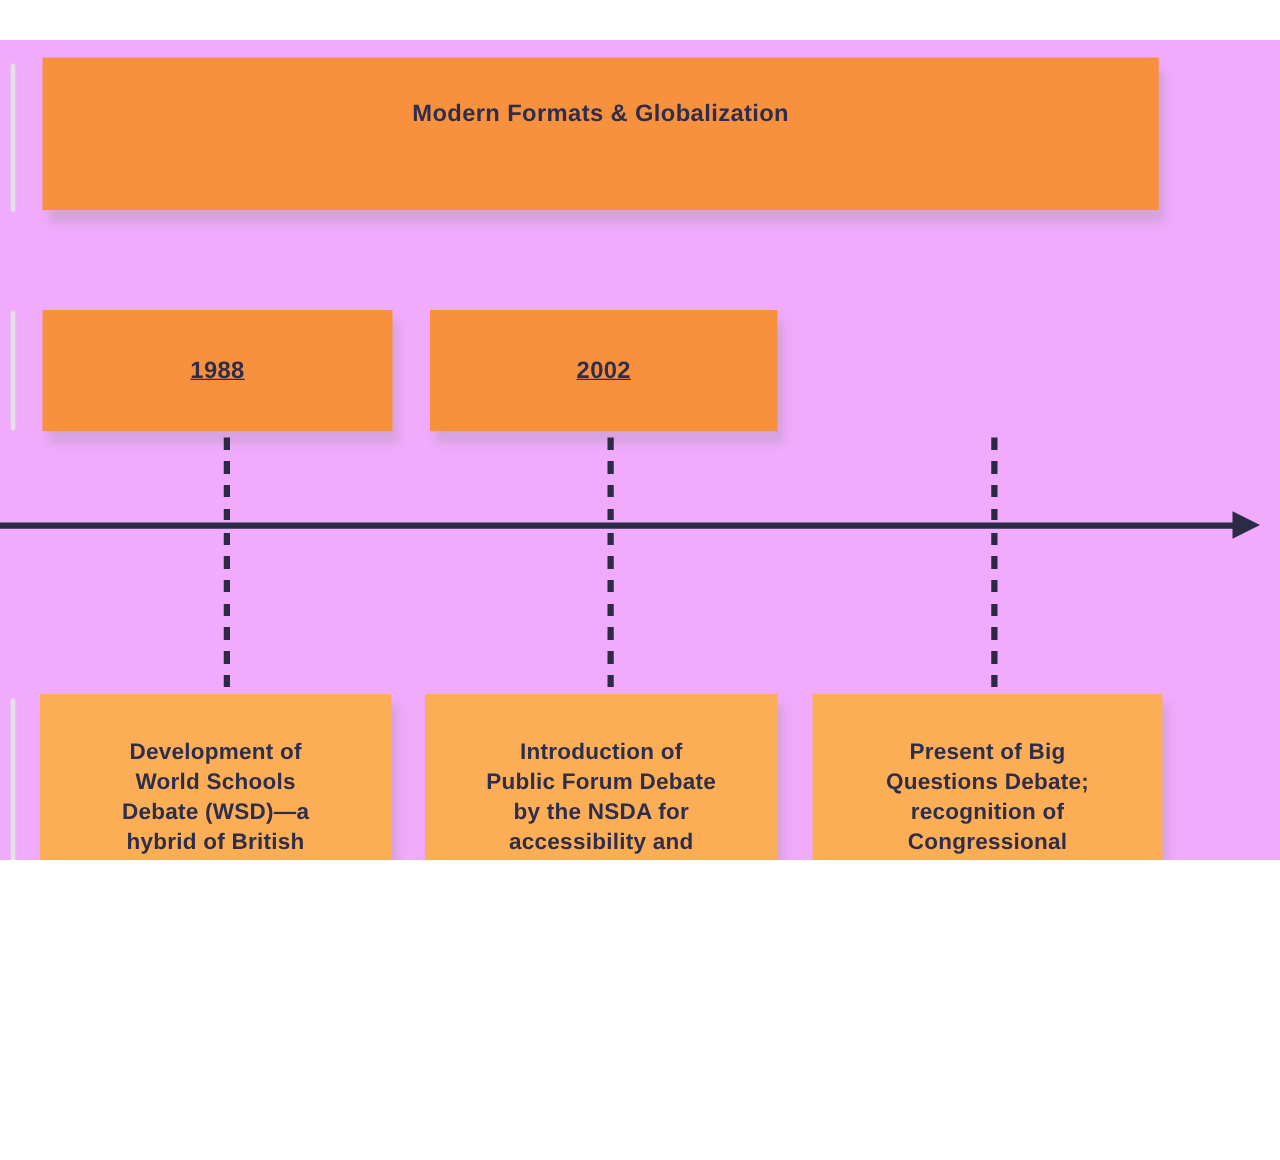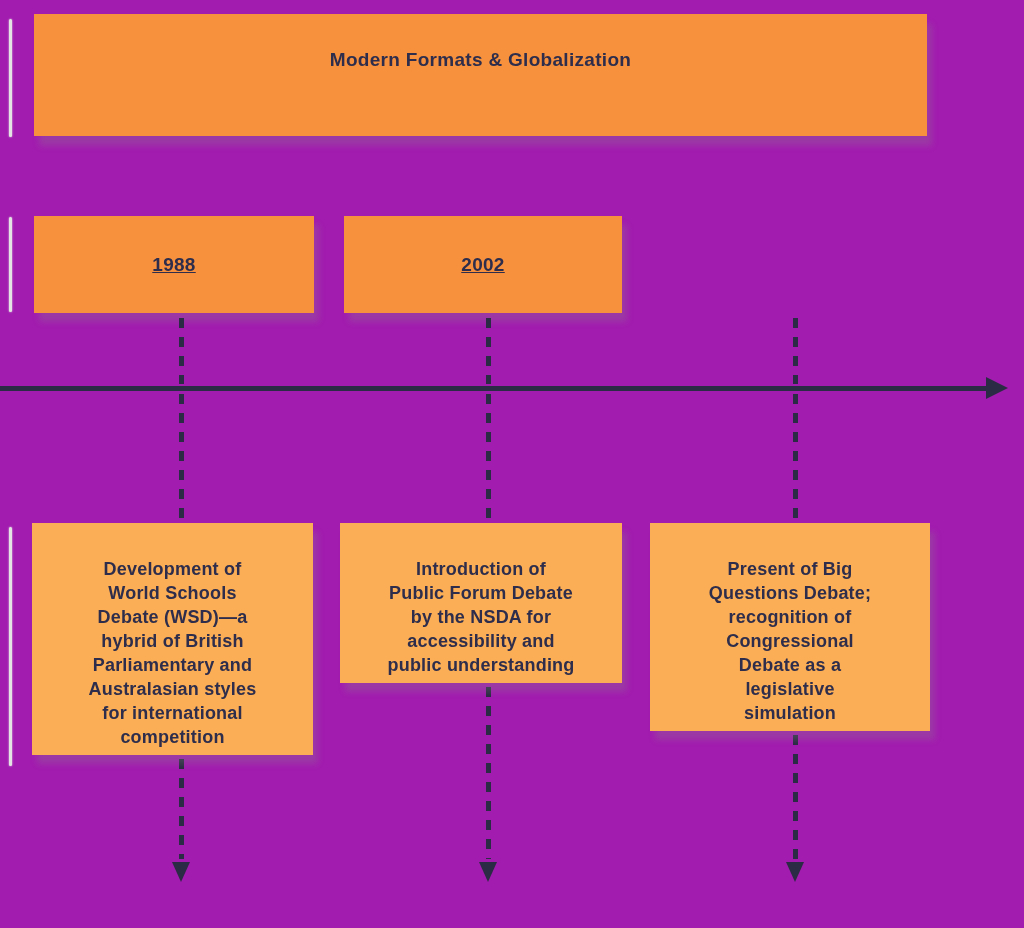--- a/index.html
+++ b/index.html
@@ -1,18 +1,18 @@
 <!DOCTYPE html>
 <html style="--box-orange: #F7913E; --box-light-orange: #FBAE55; --ink: #2E2E4C; --line: #2C2B45;"><head>
 <meta charset="utf-8">
 <style>
   html,body{margin:0;padding:0;background:#ffffff;}
   .canvas{
-    position:relative;width:1024px;height:928px;background:#a21caf;
-    overflow:hidden;font-family:"Liberation Sans",sans-serif;
+    position:relative;width:1024px;height:656px;background:#f0abfc;
+    overflow:hidden;font-family:"Liberation Sans",sans-serif;margin-top:32px;
   }
   .banner{
     position:absolute;left:34px;top:14px;width:893px;height:122px;
     background:var(--box-orange,#F7913E);
     box-shadow:5px 10px 6px rgba(140,140,140,.25);
     display:flex;align-items:center;justify-content:center;
     padding-bottom:30px;box-sizing:border-box;
   }
   .banner-text{
     font-size:19px;font-weight:bold;color:var(--ink,#2E2E4C);letter-spacing:.3px;

